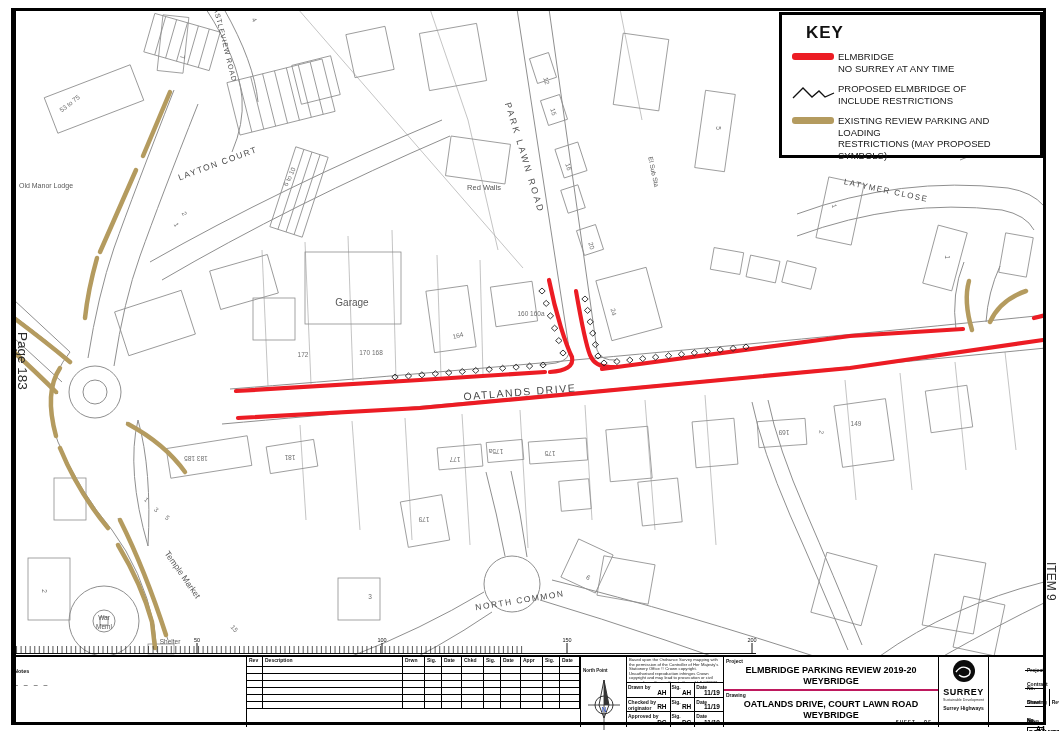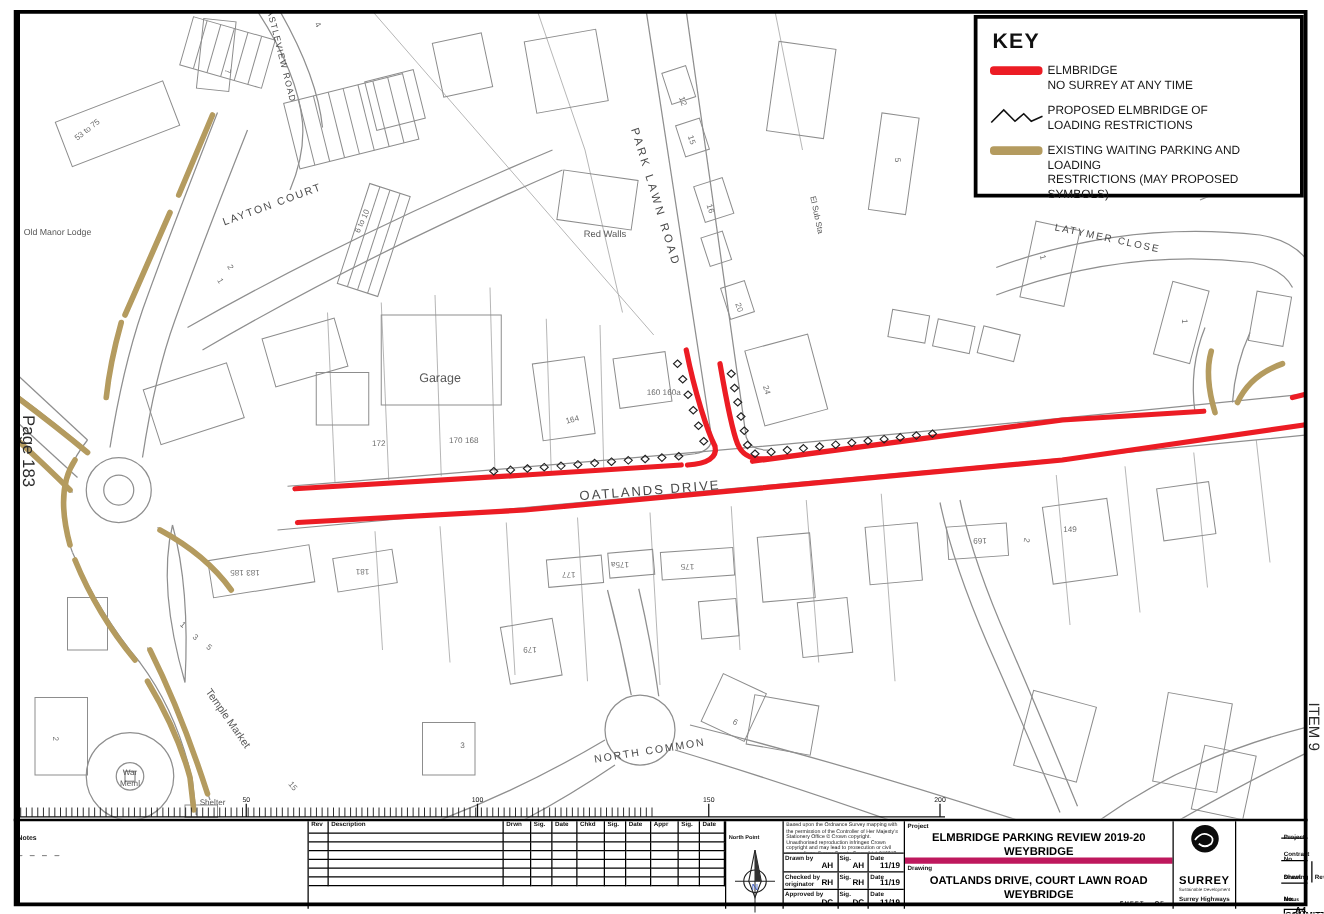--- a/index.html
+++ b/index.html
@@ -9,21 +9,21 @@
          border:3px solid #000;border-left-width:5px;pointer-events:none;z-index:30;}
   #mapsvg{position:absolute;left:0;top:0;z-index:1;}
   #mapsvg text{font-family:"Liberation Sans",sans-serif;}
   .lbl-street{fill:#4a4a4a;}
   .lbl-place{fill:#575757;}
   .lbl-num{fill:#6e6e6e;}
 
   
   .key-box{position:absolute;left:779px;top:12px;width:264px;height:146px;background:#fff;
            box-sizing:border-box;border:3px solid #000;padding:6px 10px;z-index:20;}
-  .key-title{font-size:17px;font-weight:700;letter-spacing:1px;color:#111;margin:2px 0 8px 2px;}
+  .key-title{font-size:17px;font-weight:700;letter-spacing:1px;color:#111;margin:2px 0 8px 14px;}
   .key-row{display:flex;align-items:flex-start;margin-bottom:9px;}
   .key-sym{width:46px;flex:0 0 46px;padding-top:2px;}
   .key-bar{display:block;width:42px;height:7px;border-radius:3px;}
   .key-text{font-size:9.5px;line-height:11.5px;color:#161616;font-weight:400;}
 
   
   .bottom-strip{position:absolute;left:11px;top:655px;width:1035px;height:70px;background:#fff;
                 box-sizing:border-box;border-top:2px solid #000;z-index:20;font-color:#000;}
   .cell{position:absolute;top:0;height:70px;box-sizing:border-box;border-left:1px solid #000;}
   .tiny{font-size:5px;font-weight:700;color:#111;}
@@ -44,30 +44,30 @@
   .sig-cell{left:615px;width:97px;}
   .copyright{box-sizing:border-box;height:26px;overflow:hidden;font-size:4.2px;line-height:4.6px;
              color:#222;padding:1px 2px;border-bottom:1px solid #000;}
   .sig-row{display:flex;height:14.6px;box-sizing:border-box;border-bottom:1px solid #000;}
   .sig-row:last-child{border-bottom:none;}
   .sig-sub{box-sizing:border-box;border-right:1px solid #000;position:relative;}
   .sig-sub:last-child{border-right:none;}
   .sig-sub .tiny{position:absolute;left:1px;top:1px;font-weight:700;}
   .sig-val{position:absolute;right:3px;bottom:1px;font-size:6.5px;font-weight:700;color:#000;}
   .project-cell{left:712px;width:215px;}
-  .pc-half{position:relative;box-sizing:border-box;height:34px;border-bottom:5px solid #be185d;}
+  .pc-half{position:relative;box-sizing:border-box;height:34px;border-bottom:2px solid #be185d;}
   .pc-half.drawing{height:36px;border-bottom:none;}
   .pc-label{position:absolute;left:2px;top:1px;}
   .pc-title{position:absolute;left:0;right:0;top:8px;text-align:center;font-size:9px;
             font-weight:700;color:#000;line-height:11px;}
   .sheet-of{position:absolute;right:6px;bottom:2px;font-size:4.5px;font-weight:700;color:#111;
             letter-spacing:1px;}
   .sheet-of span{margin-left:8px;}
   .logo-cell{left:927px;width:50px;text-align:center;padding-top:2px;}
-  .logo-name{font-size:9px;font-weight:700;letter-spacing:0.5px;color:#000;margin-top:11px;}
+  .logo-name{font-size:9px;font-weight:700;letter-spacing:0.5px;color:#000;margin-top:0;}
   .logo-sub1{font-size:3.6px;color:#333;margin-top:1px;}
   .logo-sub2{font-size:5px;font-weight:700;color:#111;margin-top:3px;}
   .refs-cell{left:977px;width:58px;padding-left:36px;}
   .ref-row{position:relative;box-sizing:border-box;border-bottom:1px solid #000;padding:1px 2px;}
   .ref-row:last-child{border-bottom:none;}
   .ref-split{display:flex;}
   .ref-split > div{position:relative;box-sizing:border-box;}
   .ref-val{font-size:7.5px;font-weight:700;color:#000;text-align:center;margin-top:2px;}
   .status-box{box-sizing:border-box;border:1px solid #000;margin-top:1px;text-align:center;
               font-size:7px;font-weight:700;color:#000;padding:1px 0;}
@@ -483,29 +483,29 @@
         <div>NO SURREY AT ANY TIME</div>
       </div>
     </div>
     <div class="key-row">
       <span class="key-sym">
         <svg width="44" height="16">
             <polyline points="1,13 11,3 20,12 27,6 33,12 42,8" stroke="#111" stroke-width="1.3" fill="none"></polyline>
           </svg></span>
       <div class="key-text">
         <div>PROPOSED ELMBRIDGE OF</div>
-        <div>LOADING RESTRICTIONS</div>
+        <div>INCLUDE RESTRICTIONS</div>
       </div>
     </div>
     <div class="key-row">
       <span class="key-sym">
         <span class="key-bar" style="background:#b49b5f;"></span>
         </span>
       <div class="key-text">
-        <div>EXISTING WAITING PARKING AND LOADING</div>
+        <div>EXISTING REVIEW PARKING AND LOADING</div>
         <div>RESTRICTIONS (MAY PROPOSED SYMBOLS)</div>
       </div>
     </div>
   </div>
 
   <div class="margin-label" style="left:30px;top:332px;font-size:13.5px;">Page 183</div>
   <div class="margin-label" style="left:1058px;top:562px;font-size:12px;">ITEM 9</div>
 
   <div class="bottom-strip">
 

